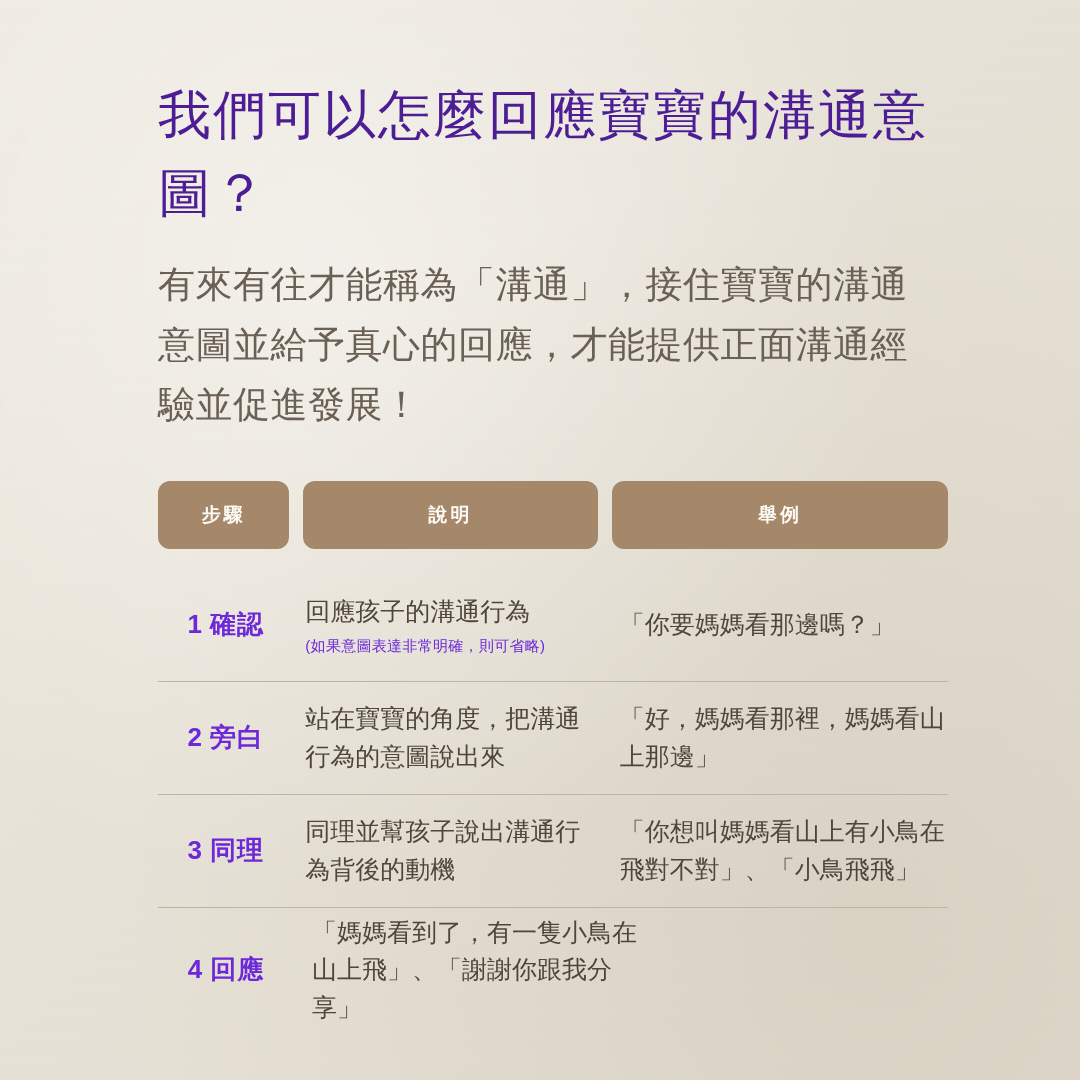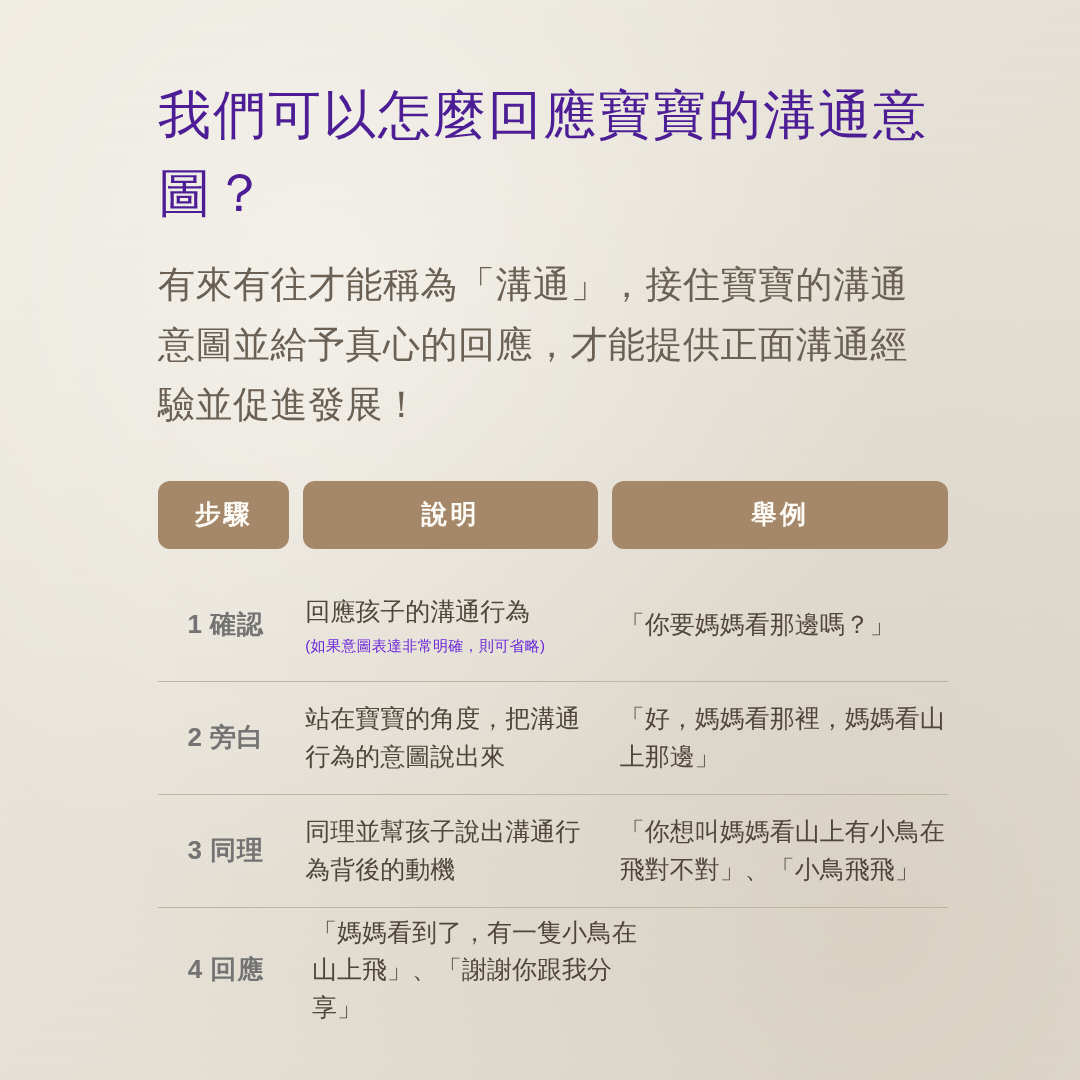--- a/index.html
+++ b/index.html
@@ -74,21 +74,21 @@
     width: 790px;
   }
   .thead {
     display: flex;
     gap: 14px;
     margin-bottom: 20px;
   }
   .th {
     background: #a5876a;
     color: #fdfbf6;
-    font-size: 26px;
+    font-size: 19px;
     font-weight: bold;
     letter-spacing: 3px;
     border-radius: 12px;
     height: 68px;
     display: flex;
     align-items: center;
     justify-content: center;
   }
   .th.c1 { width: 132px; }
   .th.c2 { width: 296px; }
@@ -104,21 +104,21 @@
   }
   .trow:last-child { border-bottom: none; }
 
   .cell {
     box-sizing: border-box;
   }
   .cell.c1 {
     width: 132px;
     font-size: 26px;
     font-weight: bold;
-    color: #737373;
+    color: #6d28d9;
     letter-spacing: 1px;
     text-align: center;
     padding-left: 4px;
   }
   .cell.c1 .num { margin-right: 7px; }
   .cell.c2 {
     width: 296px;
     font-size: 25px;
     line-height: 1.5;
     color: #4f4639;

